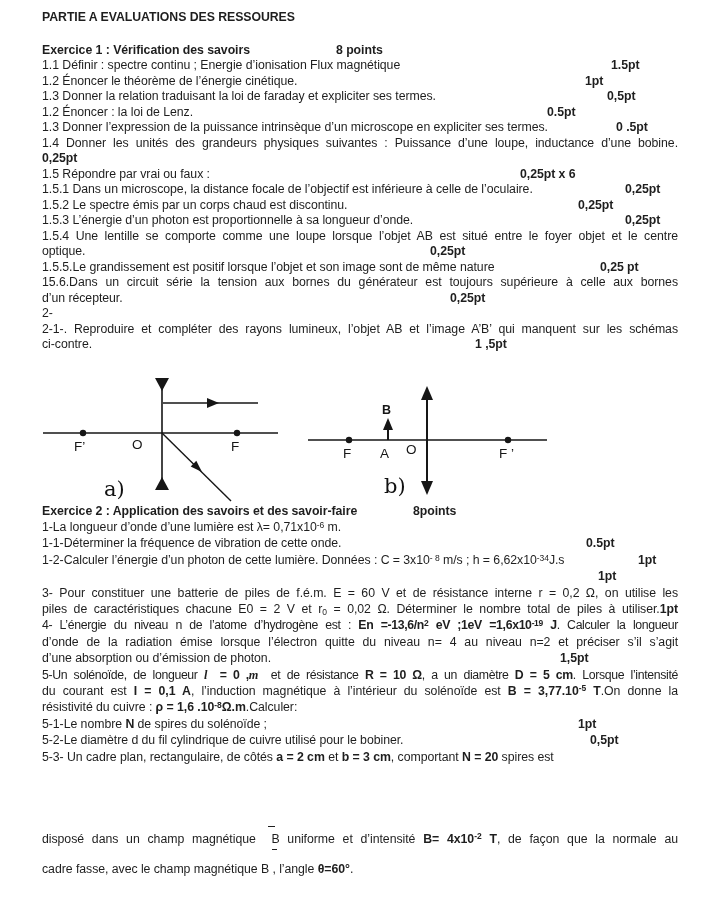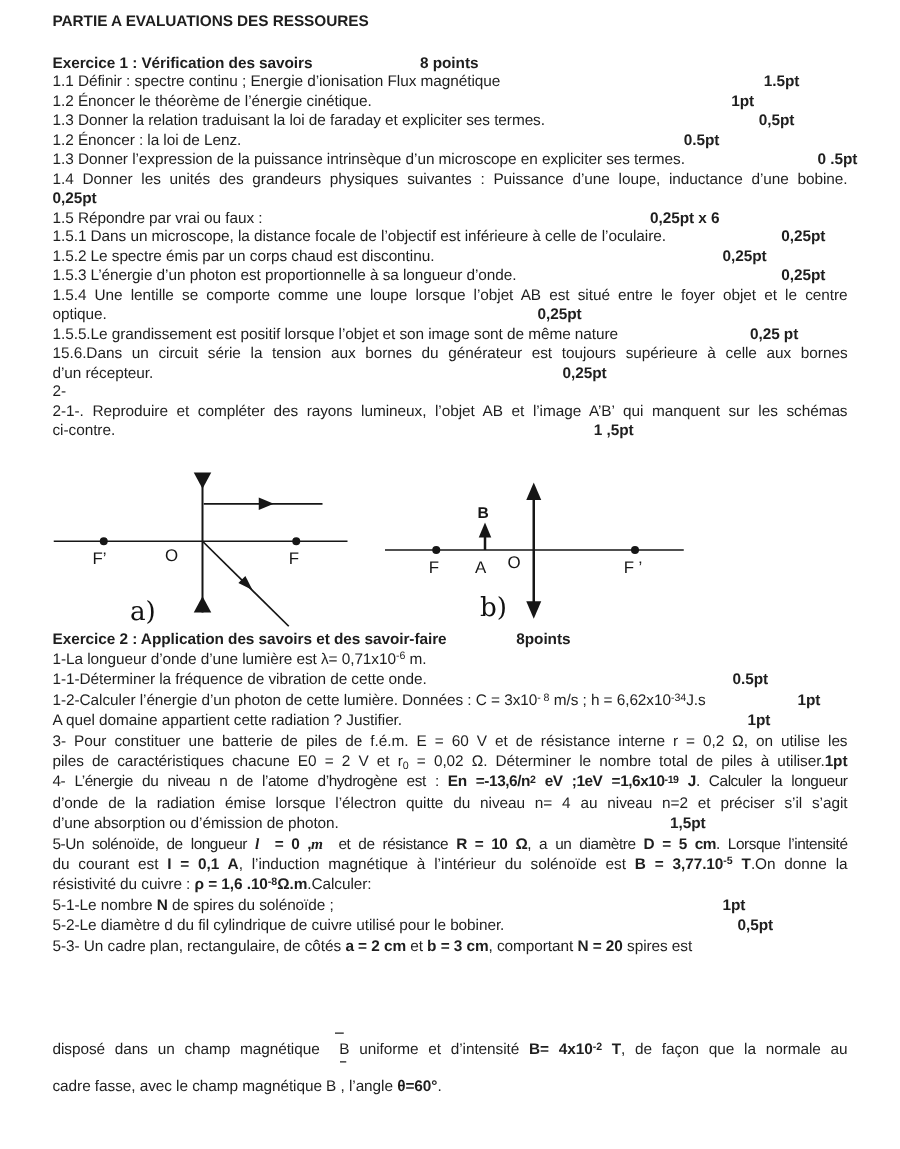--- a/index.html
+++ b/index.html
@@ -40,21 +40,21 @@
 
 <div class="page">
   <div class="title">PARTIE A EVALUATIONS DES RESSOURES</div>
 
   <div id="lines-top">
       <div class="line" style="margin-top: 17px;"><span class="b">Exercice 1 : Vérification des savoirs</span><span class="pts" style="left: 294px;">8 points</span></div>
       <div class="line"><span>1.1 Définir : spectre continu ; Energie d’ionisation Flux magnétique</span><span class="pts" style="left: 569px;">1.5pt</span></div>
       <div class="line"><span>1.2 Énoncer le théorème de l’énergie cinétique.</span><span class="pts" style="left: 543px;">1pt</span></div>
       <div class="line"><span>1.3 Donner la relation traduisant la loi de faraday et expliciter ses termes.</span><span class="pts" style="left: 565px;">0,5pt</span></div>
       <div class="line"><span>1.2 Énoncer : la loi de Lenz.</span><span class="pts" style="left: 505px;">0.5pt</span></div>
-      <div class="line"><span>1.3 Donner l’expression de la puissance intrinsèque d’un microscope en expliciter ses termes.</span><span class="pts" style="left: 612px; text-align: center;">0 .5pt</span></div>
+      <div class="line"><span>1.3 Donner l’expression de la puissance intrinsèque d’un microscope en expliciter ses termes.</span><span class="pts" style="left: 574px; text-align: center;">0 .5pt</span></div>
       <div class="line jl"><span>1.4 Donner les unités des grandeurs physiques suivantes : Puissance d’une loupe, inductance d’une bobine.</span></div>
       <div class="line"><span class="b">0,25pt</span></div>
       <div class="line"><span>1.5 Répondre par vrai ou faux :</span><span class="pts" style="left: 478px;">0,25pt x 6</span></div>
       <div class="line"><span>1.5.1 Dans un microscope, la distance focale de l’objectif est inférieure à celle de l’oculaire.</span><span class="pts" style="left: 583px;">0,25pt</span></div>
       <div class="line"><span>1.5.2 Le spectre émis par un corps chaud est discontinu.</span><span class="pts" style="left: 536px;">0,25pt</span></div>
       <div class="line"><span>1.5.3 L’énergie d’un photon est proportionnelle à sa longueur d’onde.</span><span class="pts" style="left: 583px;">0,25pt</span></div>
       <div class="line jl"><span>1.5.4 Une lentille se comporte comme une loupe lorsque l’objet AB est situé entre le foyer objet et le centre</span></div>
       <div class="line"><span>optique.</span><span class="pts" style="left: 388px;">0,25pt</span></div>
       <div class="line"><span>1.5.5.Le grandissement est positif lorsque l’objet et son image sont de même nature</span><span class="pts" style="left: 558px;">0,25 pt</span></div>
       <div class="line jl"><span>15.6.Dans un circuit série la tension aux bornes du générateur est toujours supérieure à celle aux bornes</span></div>
@@ -101,26 +101,26 @@
         <text class="diag-caption" x="384" y="140">b)</text>
       </g>
     </svg>
   </div>
 
   <div id="lines-bottom" class="ex2">
       <div class="line"><span class="b">Exercice 2 : Application des savoirs et des savoir-faire</span><span class="pts" style="left: 371px;">8points</span></div>
       <div class="line"><span>1-La longueur d’onde d’une lumière est λ= 0,71x10</span><sup>-6</sup><span> m.</span></div>
       <div class="line"><span>1-1-Déterminer la fréquence de vibration de cette onde.</span><span class="pts" style="left: 544px;">0.5pt</span></div>
       <div class="line"><span>1-2-Calculer l’énergie d’un photon de cette lumière. Données : C = 3x10</span><sup>- 8</sup><span> m/s ; h = 6,62x10</span><sup>-34</sup><span>J.s</span><span class="pts" style="left: 596px;">1pt</span></div>
-      <div class="line"><span>A quel domaine appartient cette radiation ? Justifier.</span><span class="pts" style="left: 556px;">1pt</span></div>
+      <div class="line"><span class="pts" style="left: 556px;">1pt</span></div>
       <div class="line jl"><span>3- Pour constituer une batterie de piles de f.é.m. E = 60 V et de résistance interne r = 0,2 Ω, on utilise les</span></div>
       <div class="line jl"><span>piles de caractéristiques chacune E0 = 2 V et r</span><sub>0</sub><span> = 0,02 Ω. Déterminer le nombre total de piles à utiliser.</span><span class="b">1pt</span></div>
       <div class="line jl tight"><span>4- L’énergie du niveau n de l’atome d’hydrogène est : </span><span class="b">En =-13,6/n</span><sup class="b">2</sup><span class="b"> eV ;1eV =1,6x10</span><sup class="b">-19</sup><span class="b"> J</span><span>. Calculer la longueur</span></div>
       <div class="line jl"><span>d’onde de la radiation émise lorsque l’électron quitte du niveau n= 4 au niveau n=2 et préciser s’il s’agit</span></div>
-      <div class="line"><span>d’une absorption ou d’émission de photon.</span><span class="pts" style="left: 494px;">1,5pt</span></div>
+      <div class="line"><span>d’une absorption ou d’émission de photon.</span><span class="pts" style="left: 518px;">1,5pt</span></div>
       <div class="line jl tight"><span>5-Un solénoïde, de longueur </span><span class="b i">l</span><span class="b">&nbsp; = 0 ,</span><span class="b i">m</span><span>&nbsp; et de résistance </span><span class="b">R = 10 Ω</span><span>, a un diamètre </span><span class="b">D = 5 cm</span><span>. Lorsque l’intensité</span></div>
       <div class="line jl"><span>du courant est </span><span class="b">I = 0,1 A</span><span>, l’induction magnétique à l’intérieur du solénoïde est </span><span class="b">B = 3,77.10</span><sup class="b">-5</sup><span class="b"> T</span><span>.On donne la</span></div>
       <div class="line"><span>résistivité du cuivre : </span><span class="b">ρ = 1,6 .10</span><sup class="b">-8</sup><span class="b">Ω.m</span><span>.Calculer:</span></div>
       <div class="line"><span>5-1-Le nombre </span><span class="b">N</span><span> de spires du solénoïde ;</span><span class="pts" style="left: 536px;">1pt</span></div>
       <div class="line"><span>5-2-Le diamètre d du fil cylindrique de cuivre utilisé pour le bobiner.</span><span class="pts" style="left: 548px;">0,5pt</span></div>
       <div class="line"><span>5-3- Un cadre plan, rectangulaire, de côtés </span><span class="b">a = 2 cm</span><span> et </span><span class="b">b = 3 cm</span><span>, comportant </span><span class="b">N = 20</span><span> spires est</span></div>
       <div class="line jl" style="margin-top: 66px;"><span>disposé dans un champ magnétique &nbsp;</span><span class="vecb">B</span><span> uniforme et d’intensité </span><span class="b">B= 4x10</span><sup class="b">-2</sup><span class="b"> T</span><span>, de façon que la normale au</span></div>
       <div class="line" style="margin-top: 14px;"><span>cadre fasse, avec le champ magnétique B , l’angle </span><span class="b">θ=60°</span><span>.</span></div>
     </div>
 </div>

